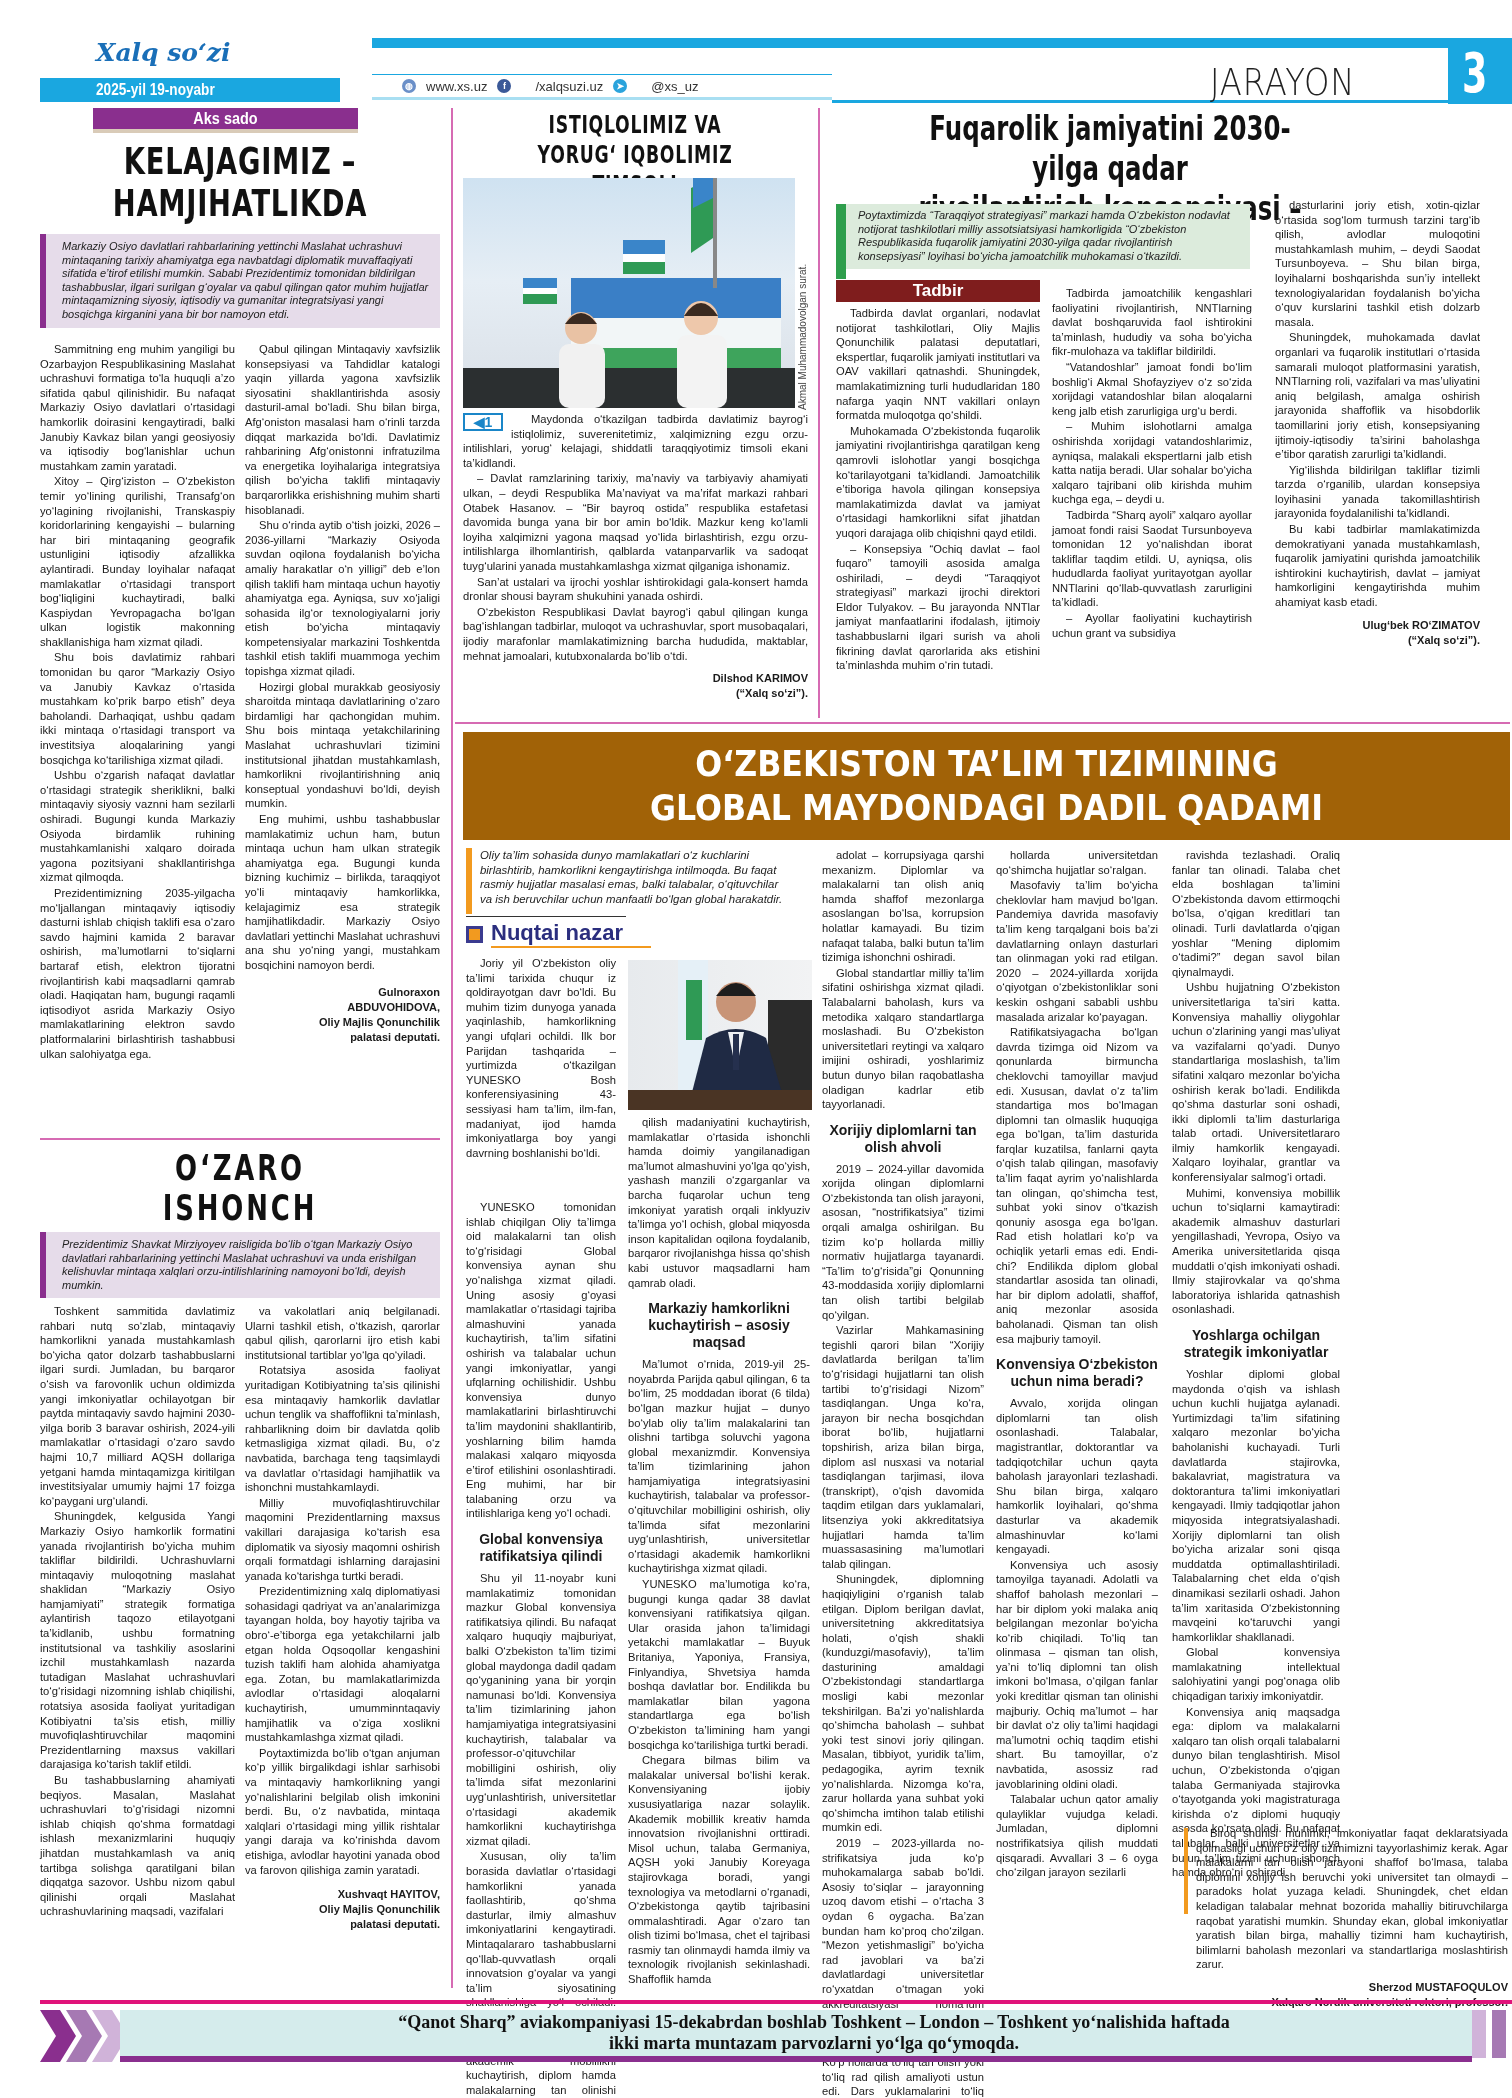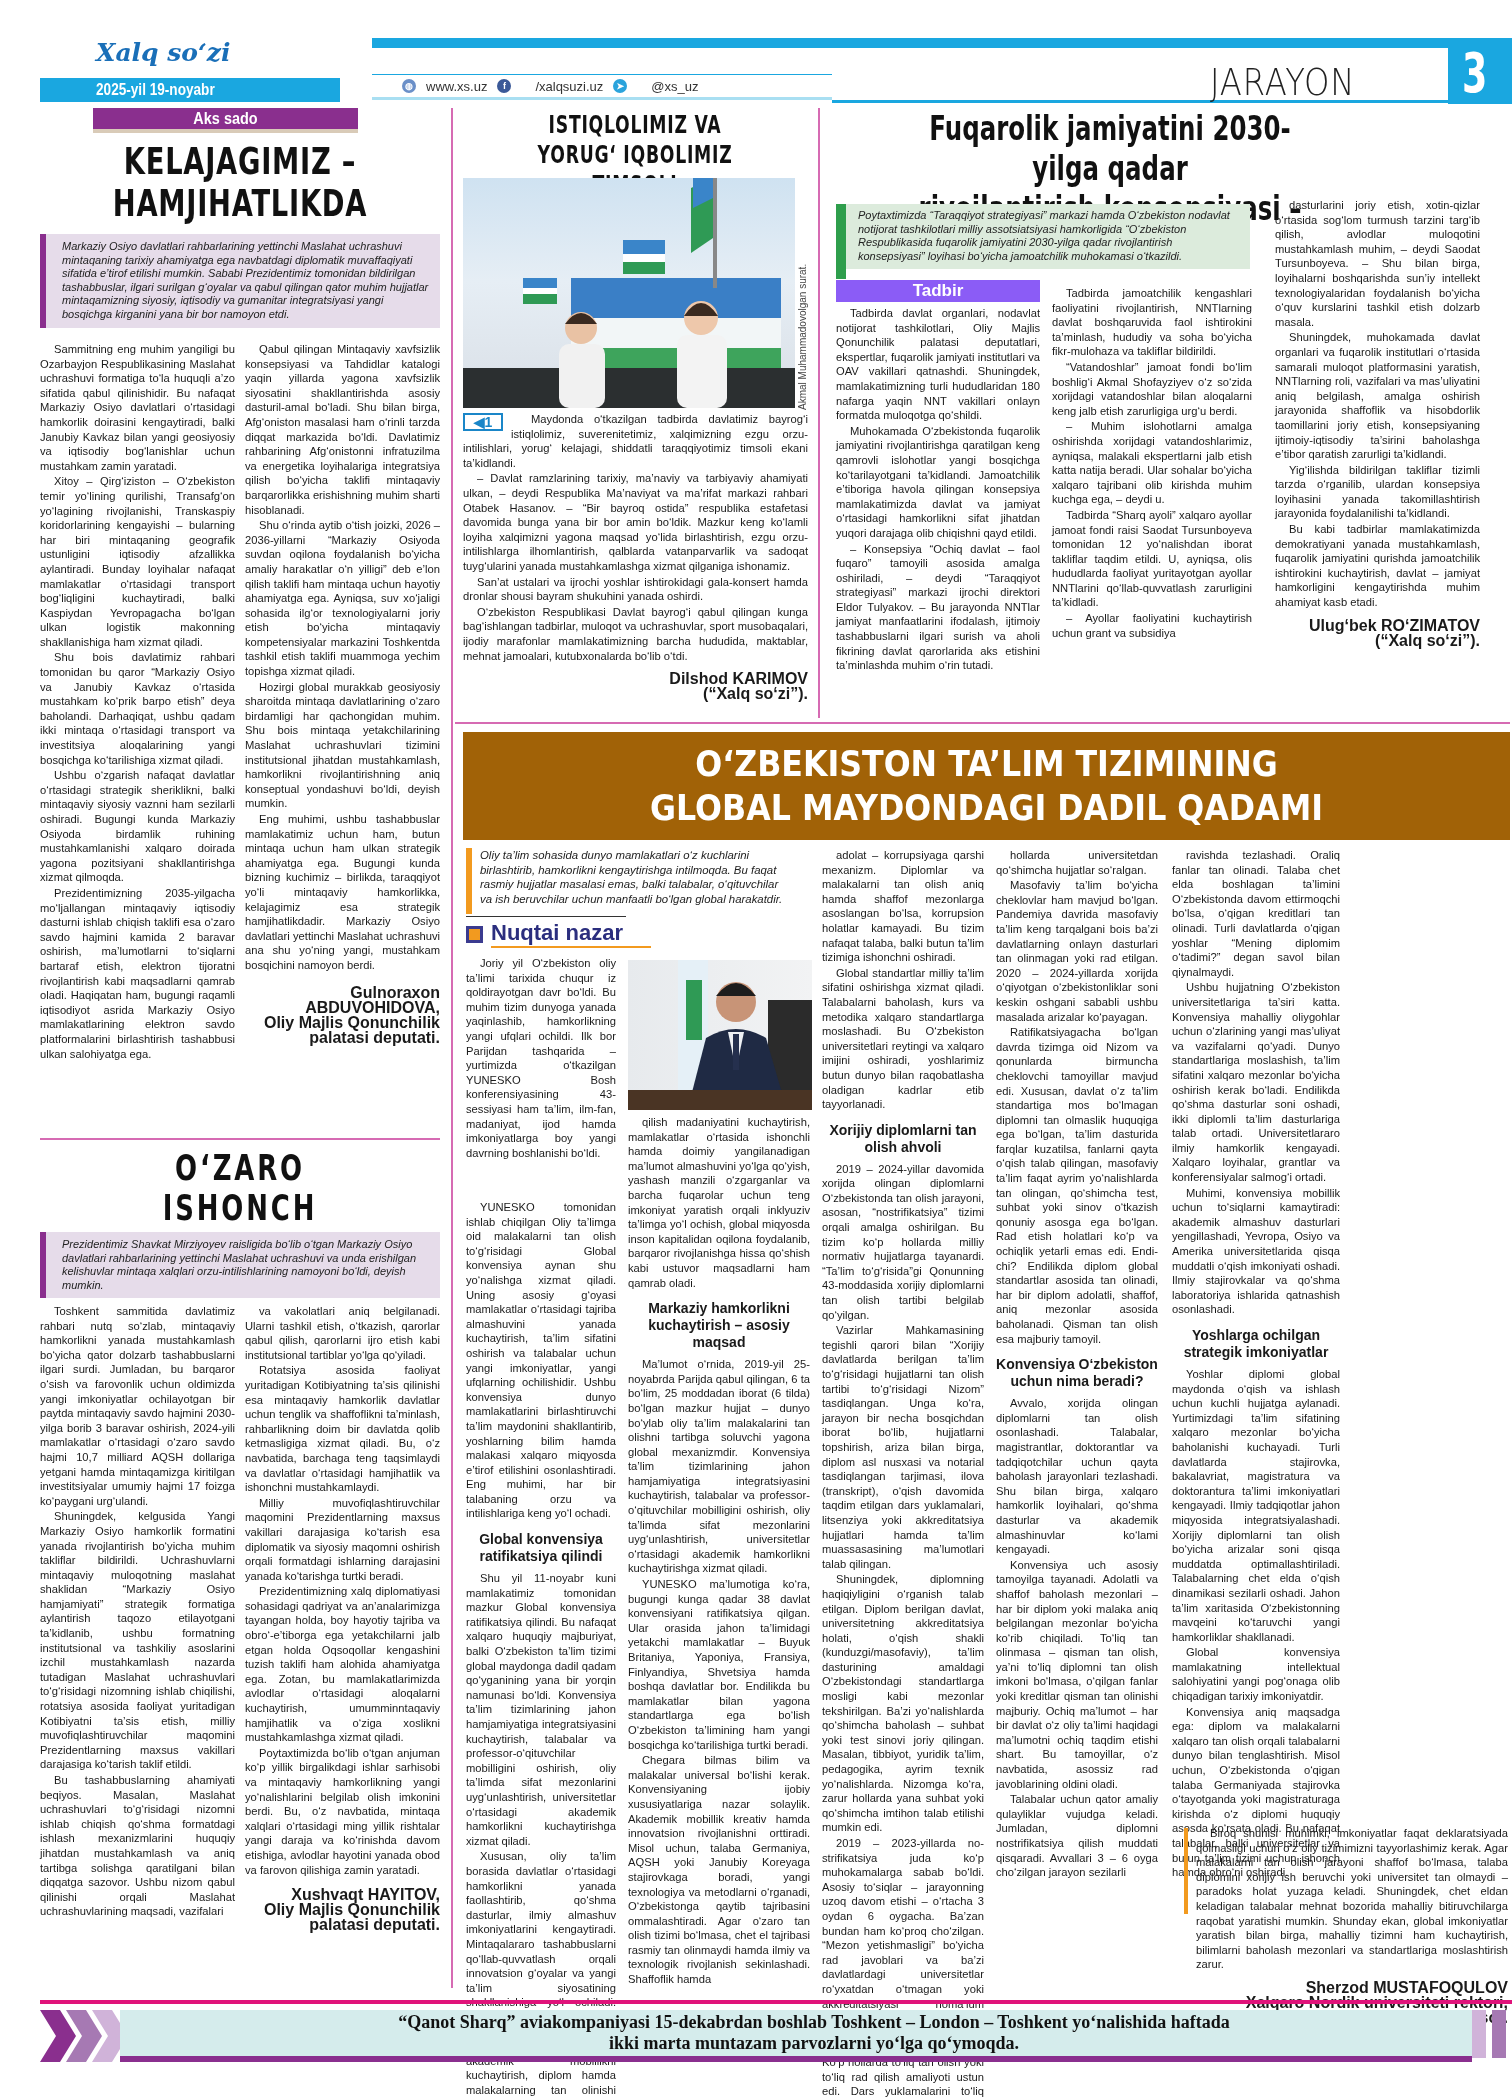--- a/index.html
+++ b/index.html
@@ -3,21 +3,21 @@
 <meta charset="utf-8">
 <style>
 *{box-sizing:border-box;margin:0;padding:0;}
 html,body{width:1512px;height:2098px;background:#fff;overflow:hidden;}
 body{font-family:"Liberation Sans",sans-serif;color:#111;position:relative;}
 .abs{position:absolute;}
 .body-text{font-size:11.2px;line-height:14.6px;text-align:justify;color:#1a1a1a;}
 .body-text p{text-indent:14px;margin-bottom:1px;}
 .headline-black{font-family:"DejaVu Sans",sans-serif;font-weight:900;color:#111;text-align:center;letter-spacing:1px;transform:scaleX(0.72);transform-origin:center top;}
 .lead{background:#e6dcea;font-style:italic;font-size:11.4px;line-height:14.6px;padding:6px 10px 6px 16px;color:#222;}
-.sig{text-align:right;font-weight:bold;font-size:16px;line-height:15px;}
+.sig{text-align:right;font-weight:bold;font-size:11px;line-height:15px;}
 .subhead{text-align:center;font-weight:bold;font-size:14px;line-height:17px;margin:10px 0 6px 0;}
 .vline{position:absolute;width:2px;background:#d66bb3;}
 .hline{position:absolute;height:2px;background:#d66bb3;}
 
 
 #masthead-title{left:96px;top:38px;font-family:"DejaVu Serif",serif;font-weight:bold;font-style:italic;font-size:25px;color:#1a6fb8;}
 #date-bar{left:40px;top:78px;width:300px;height:24px;background:#1aa7e0;}
 #date-text{left:96px;top:78px;font-size:17px;font-weight:bold;color:#fff;transform:scaleX(0.8);transform-origin:left top;line-height:24px;}
 #top-stripe{left:372px;top:38px;width:1155px;height:10px;background:#1aa7e0;}
 #social-bar{left:372px;top:74px;width:460px;height:26px;border-top:1px solid #1aa7e0;border-bottom:3px solid #a9dff2;display:flex;align-items:center;gap:10px;padding-left:30px;font-size:13px;color:#333;}
@@ -157,21 +157,21 @@
     <div>(“Xalq so‘zi”).</div>
   </div>
 </div>
 
 <div class="abs" style="left:830px;top:108px;width:560px;">
   <div class="headline-black" style="font-size:34px;line-height:40px;letter-spacing:0;">Fuqarolik jamiyatini 2030-yilga qadar</div>
   <div class="headline-black" style="font-size:34px;line-height:40px;letter-spacing:0;">rivojlantirish konsepsiyasi – muhokamada</div>
 </div>
 <div class="abs" style="left:836px;top:204px;width:10px;height:75px;background:#2e9e4c;"></div>
 <div class="abs lead" style="left:846px;top:204px;width:404px;background:#dcebdc;font-size:11px;line-height:13.6px;padding:5px 10px 6px 12px;">Poytaxtimizda “Taraqqiyot strategiyasi” markazi hamda O‘zbekiston nodavlat notijorat tashkilotlari milliy assotsiatsiyasi hamkorligida “O‘zbekiston Respublikasida fuqarolik jamiyatini 2030-yilga qadar rivojlantirish konsepsiyasi” loyihasi bo‘yicha jamoatchilik muhokamasi o‘tkazildi.</div>
-<div class="abs" style="left:836px;top:280px;width:204px;height:22px;background:#8b5cf6;">
+<div class="abs" style="left:836px;top:280px;width:204px;height:22px;background:#7f1d1d;">
   <div class="rubric" style="font-size:17px;line-height:22px;">Tadbir</div>
 </div>
 <div class="abs body-text" style="left:836px;top:306px;width:204px;">
   <p>Tadbirda davlat organlari, nodavlat notijorat tashkilotlari, Oliy Majlis Qonunchilik palatasi deputatlari, ekspertlar, fuqarolik jamiyati institutlari va OAV vakillari qatnashdi. Shuningdek, mamlakatimizning turli hududlaridan 180 nafarga yaqin NNT vakillari onlayn formatda muloqotga qo‘shildi.</p>
   <p>Muhokamada O‘zbekistonda fuqarolik jamiyatini rivojlantirishga qaratilgan keng qamrovli islohotlar yangi bosqichga ko‘tarilayotgani ta’kidlandi. Jamoatchilik e’tiboriga havola qilingan konsepsiya mamlakatimizda davlat va jamiyat o‘rtasidagi hamkorlikni sifat jihatdan yuqori darajaga olib chiqishni qayd etildi.</p>
   <p>– Konsepsiya “Ochiq davlat – faol fuqaro” tamoyili asosida amalga oshiriladi, – deydi “Taraqqiyot strategiyasi” markazi ijrochi direktori Eldor Tulyakov. – Bu jarayonda NNTlar jamiyat manfaatlarini ifodalash, ijtimoiy tashabbuslarni ilgari surish va aholi fikrining davlat qarorlarida aks etishini ta’minlashda muhim o‘rin tutadi.</p>
 </div>
 <div class="abs body-text" style="left:1052px;top:286px;width:200px;">
   <p>Tadbirda jamoatchilik kengashlari faoliyatini rivojlantirish, NNTlarning davlat boshqaruvida faol ishtirokini ta’minlash, hududiy va soha bo‘yicha fikr-mulohaza va takliflar bildirildi.</p>
   <p>“Vatandoshlar” jamoat fondi bo‘lim boshlig‘i Akmal Shofayziyev o‘z so‘zida xorijdagi vatandoshlar bilan aloqalarni keng jalb etish zarurligiga urg‘u berdi.</p>

